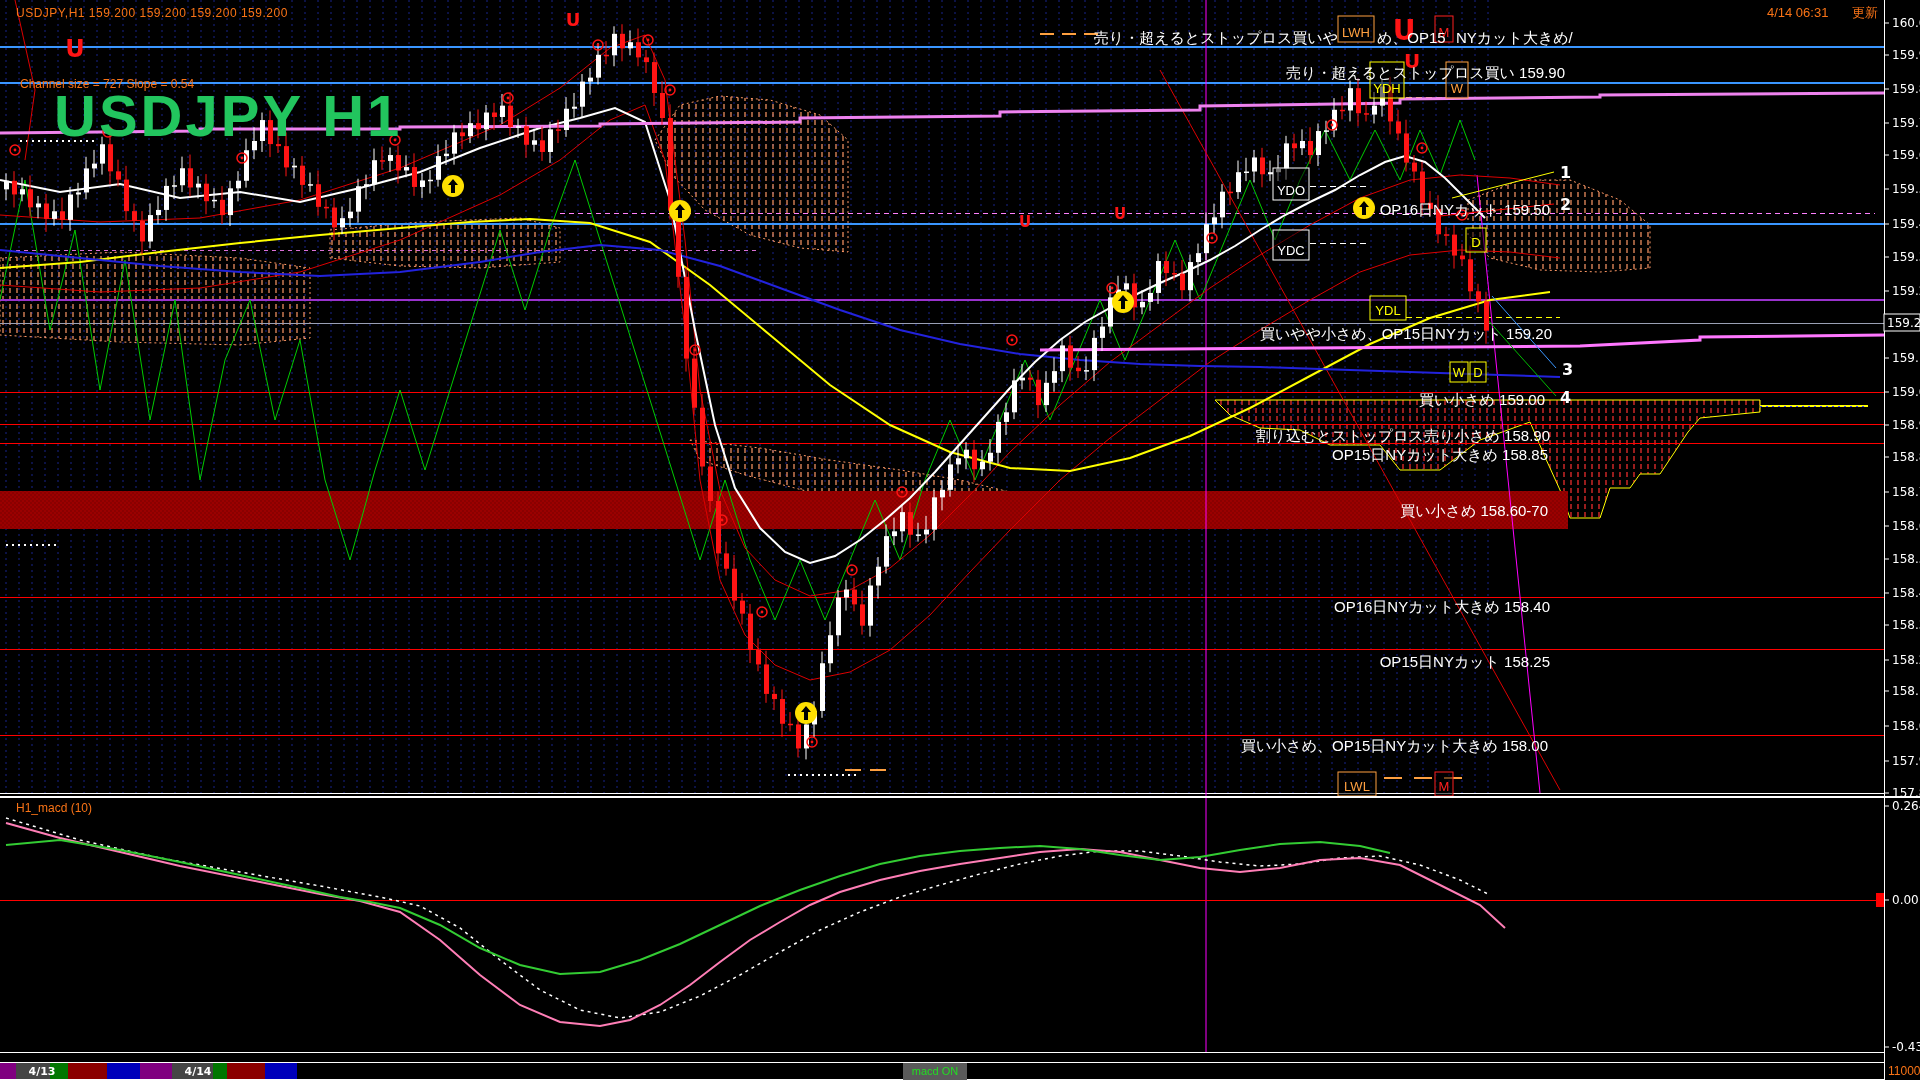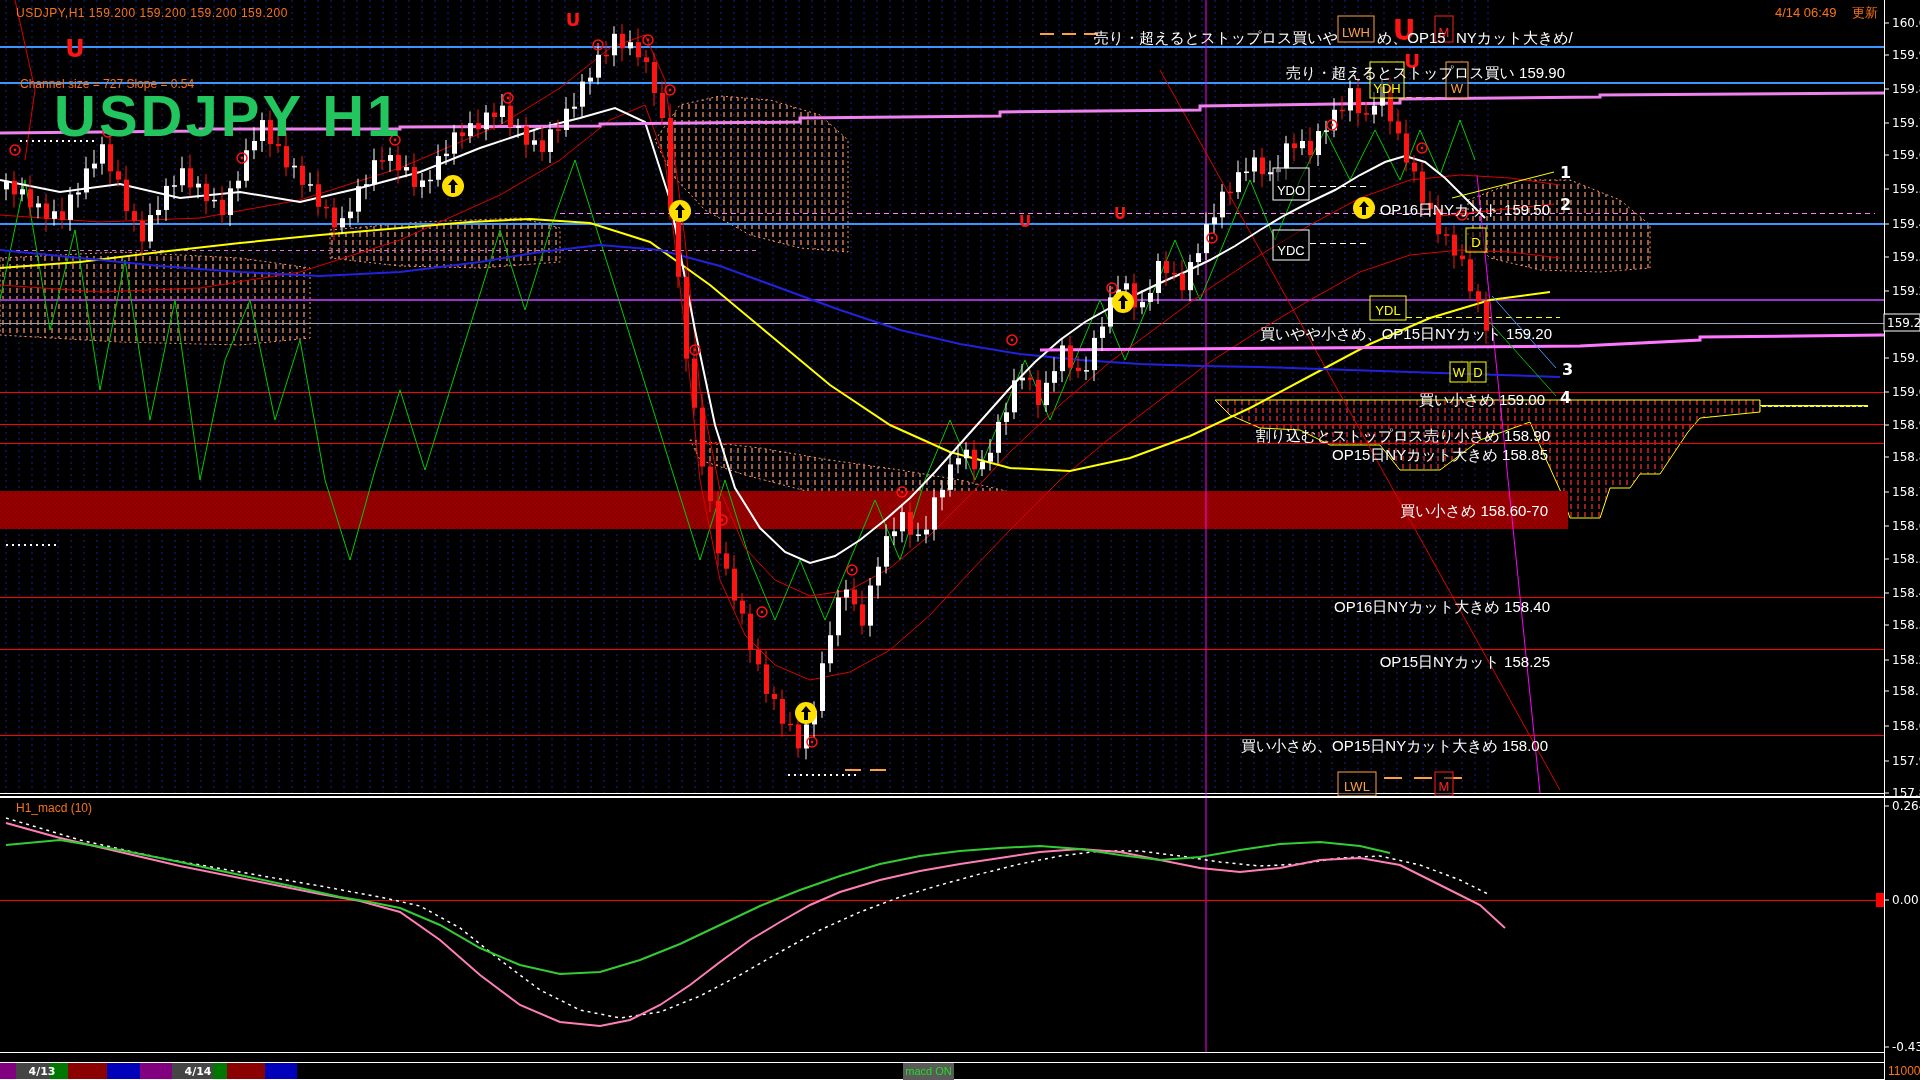--- a/index.html
+++ b/index.html
@@ -1,25 +1,25 @@
 <!DOCTYPE html>
 <html><head>
 <meta charset="utf-8">
 <style>
   html,body{margin:0;padding:0;background:#000;width:1920px;height:1080px;overflow:hidden;}
   #root{position:relative;width:1920px;height:1080px;background:#000;font-family:"Liberation Sans","DejaVu Sans",sans-serif;}
   #chart-svg{position:absolute;left:0;top:0;}
   .ovl{position:absolute;color:#f97316;white-space:nowrap;}
   #symbol-info{left:16px;top:6px;font-size:12px;letter-spacing:.5px;}
   #header-right{right:42px;top:4px;font-size:13px;}
-  #refresh-button{cursor:pointer;margin-left:12px;}
+  #refresh-button{cursor:pointer;margin-left:20px;}
   #channel-info{left:8px;top:77px;font-size:12px;margin-left:12px;}
   #watermark{left:54px;top:82px;font-size:58px;font-weight:600;letter-spacing:3px;color:#22c55e;}
   #macd-label{left:16px;top:801px;font-size:12px;}
-  #macd-on-button{left:903px;top:1063px;width:51px;height:17px;background:#5a5a5a;color:#22dd22;font-size:11px;text-align:center;line-height:16px;cursor:pointer;}
+  #macd-on-button{left:903px;top:1063px;width:64px;height:17px;background:#5a5a5a;color:#22dd22;font-size:11px;text-align:center;line-height:16px;cursor:pointer;}
   #volume-label{left:1888px;top:1064px;font-size:12px;}
 </style>
 </head>
 <body>
 <div id="root">
 
 <svg id="chart-svg" width="1920" height="1080">
       <defs>
         <pattern id="hOrange" width="7" height="8" patternUnits="userSpaceOnUse">
           <line x1="3" y1="0" x2="3" y2="5" stroke="#ff9966" stroke-width="1.2"></line>
@@ -766,21 +766,21 @@
         <rect x="213" y="1063" width="14" height="16" fill="#007700"></rect>
         <rect x="227" y="1063" width="38" height="16" fill="#8b0000"></rect>
         <rect x="265" y="1063" width="32" height="16" fill="#0000bb"></rect>
         <text x="42" y="1075" fill="#fff" font-size="11" font-weight="bold" text-anchor="middle" font-family="&quot;DejaVu Sans&quot;,sans-serif">4/13</text>
         <text x="198" y="1075" fill="#fff" font-size="11" font-weight="bold" text-anchor="middle" font-family="&quot;DejaVu Sans&quot;,sans-serif">4/14</text>
       </g>
     </svg>
 
 <div class="ovl" id="symbol-info">USDJPY,H1  159.200 159.200 159.200 159.200</div>
 <div class="ovl" id="header-right">
-  <span>4/14 06:49</span>
+  <span>4/14 06:31</span>
   <span id="refresh-button">更新</span>
 </div>
 <div class="ovl" id="channel-info">Channel size = 727 Slope = 0.54</div>
 <div class="ovl" id="watermark">USDJPY H1</div>
 <div class="ovl" id="macd-label">H1_macd (10)</div>
 <div class="ovl" id="macd-on-button">macd ON</div>
 <div class="ovl" id="volume-label">110000</div>
 
 </div>
 

